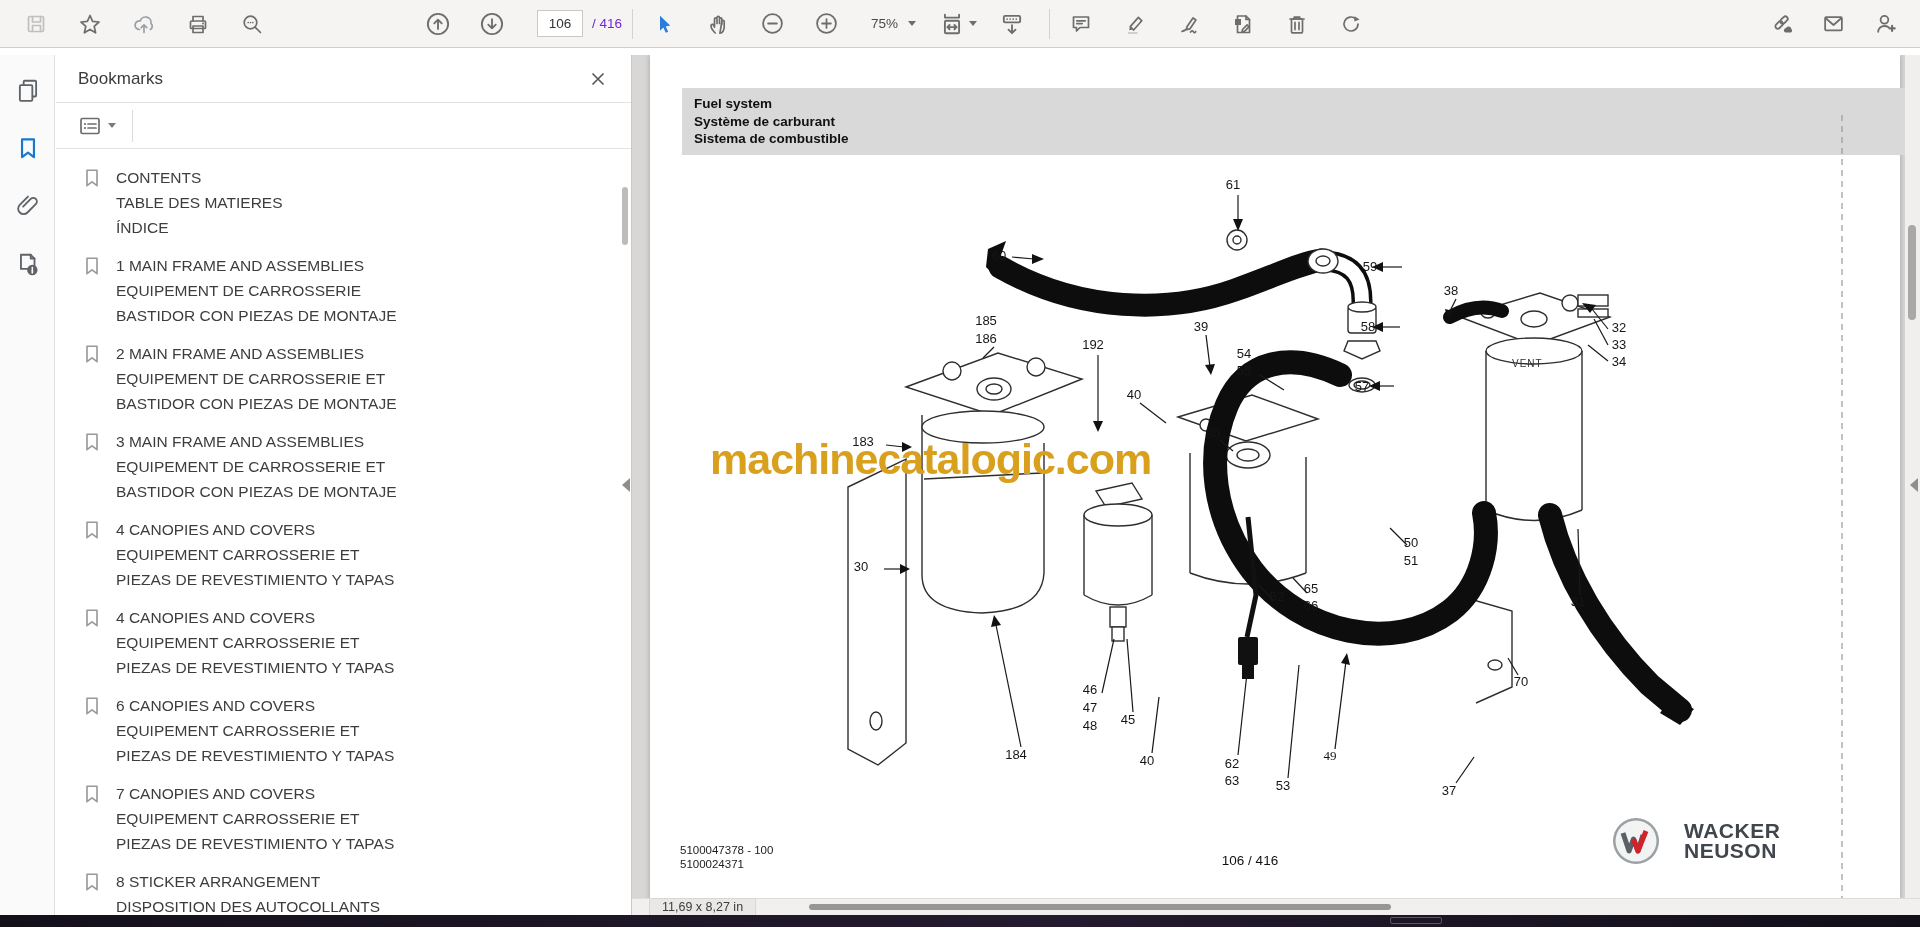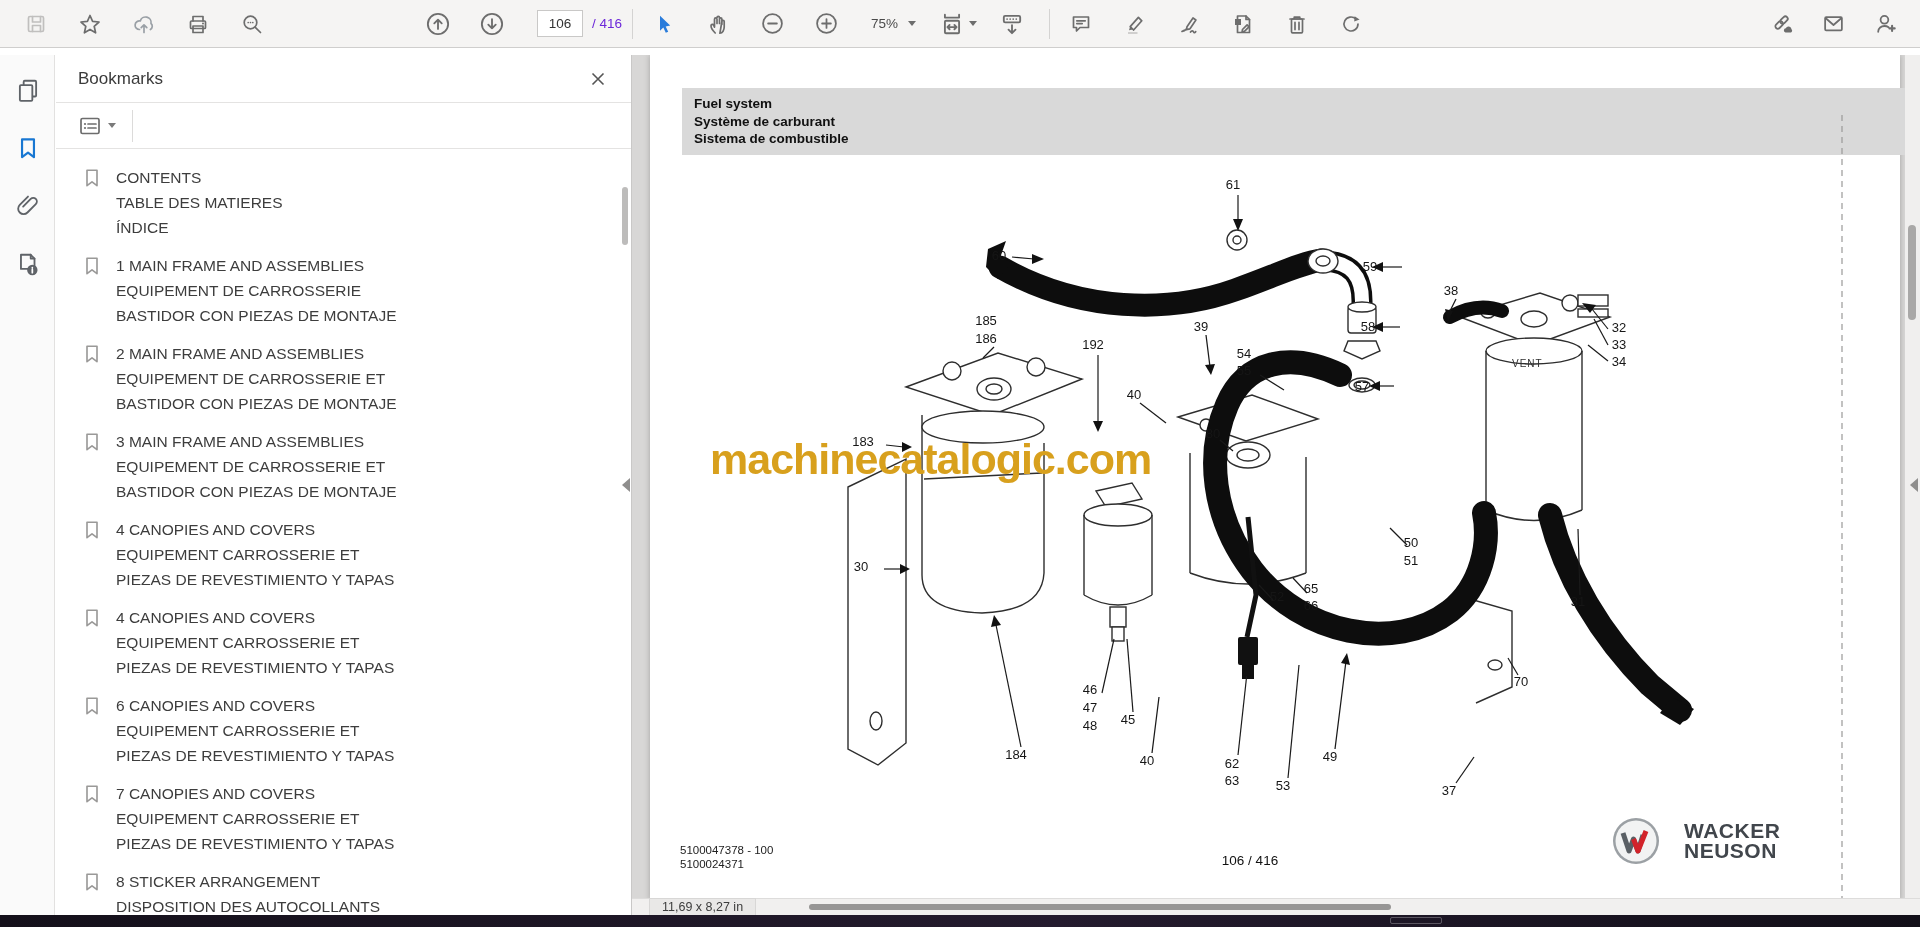--- a/index.html
+++ b/index.html
@@ -597,21 +597,21 @@
         <span class="callout" style="left: 871px; top: 626px;">70</span>
         <span class="callout" style="left: 440px; top: 634px;">46</span>
         <span class="callout" style="left: 440px; top: 652px;">47</span>
         <span class="callout" style="left: 440px; top: 670px;">48</span>
         <span class="callout" style="left: 478px; top: 664px;">45</span>
         <span class="callout" style="left: 366px; top: 699px;">184</span>
         <span class="callout" style="left: 497px; top: 705px;">40</span>
         <span class="callout" style="left: 582px; top: 708px;">62</span>
         <span class="callout" style="left: 582px; top: 725px;">63</span>
         <span class="callout" style="left: 633px; top: 730px;">53</span>
-        <span class="callout" style="left: 680px; top: 701px;">49</span>
+        <span class="callout" style="left: 680px; top: 701px; font-family: Liberation Serif, serif;">49</span>
         <span class="callout" style="left: 799px; top: 735px;">37</span>
       </div>
 
     <div class="doc-numbers">
       <div>5100047378 - 100</div>
       <div>5100024371</div>
     </div>
     <div class="page-indicator">106 / 416</div>
 
     <div class="brand">

